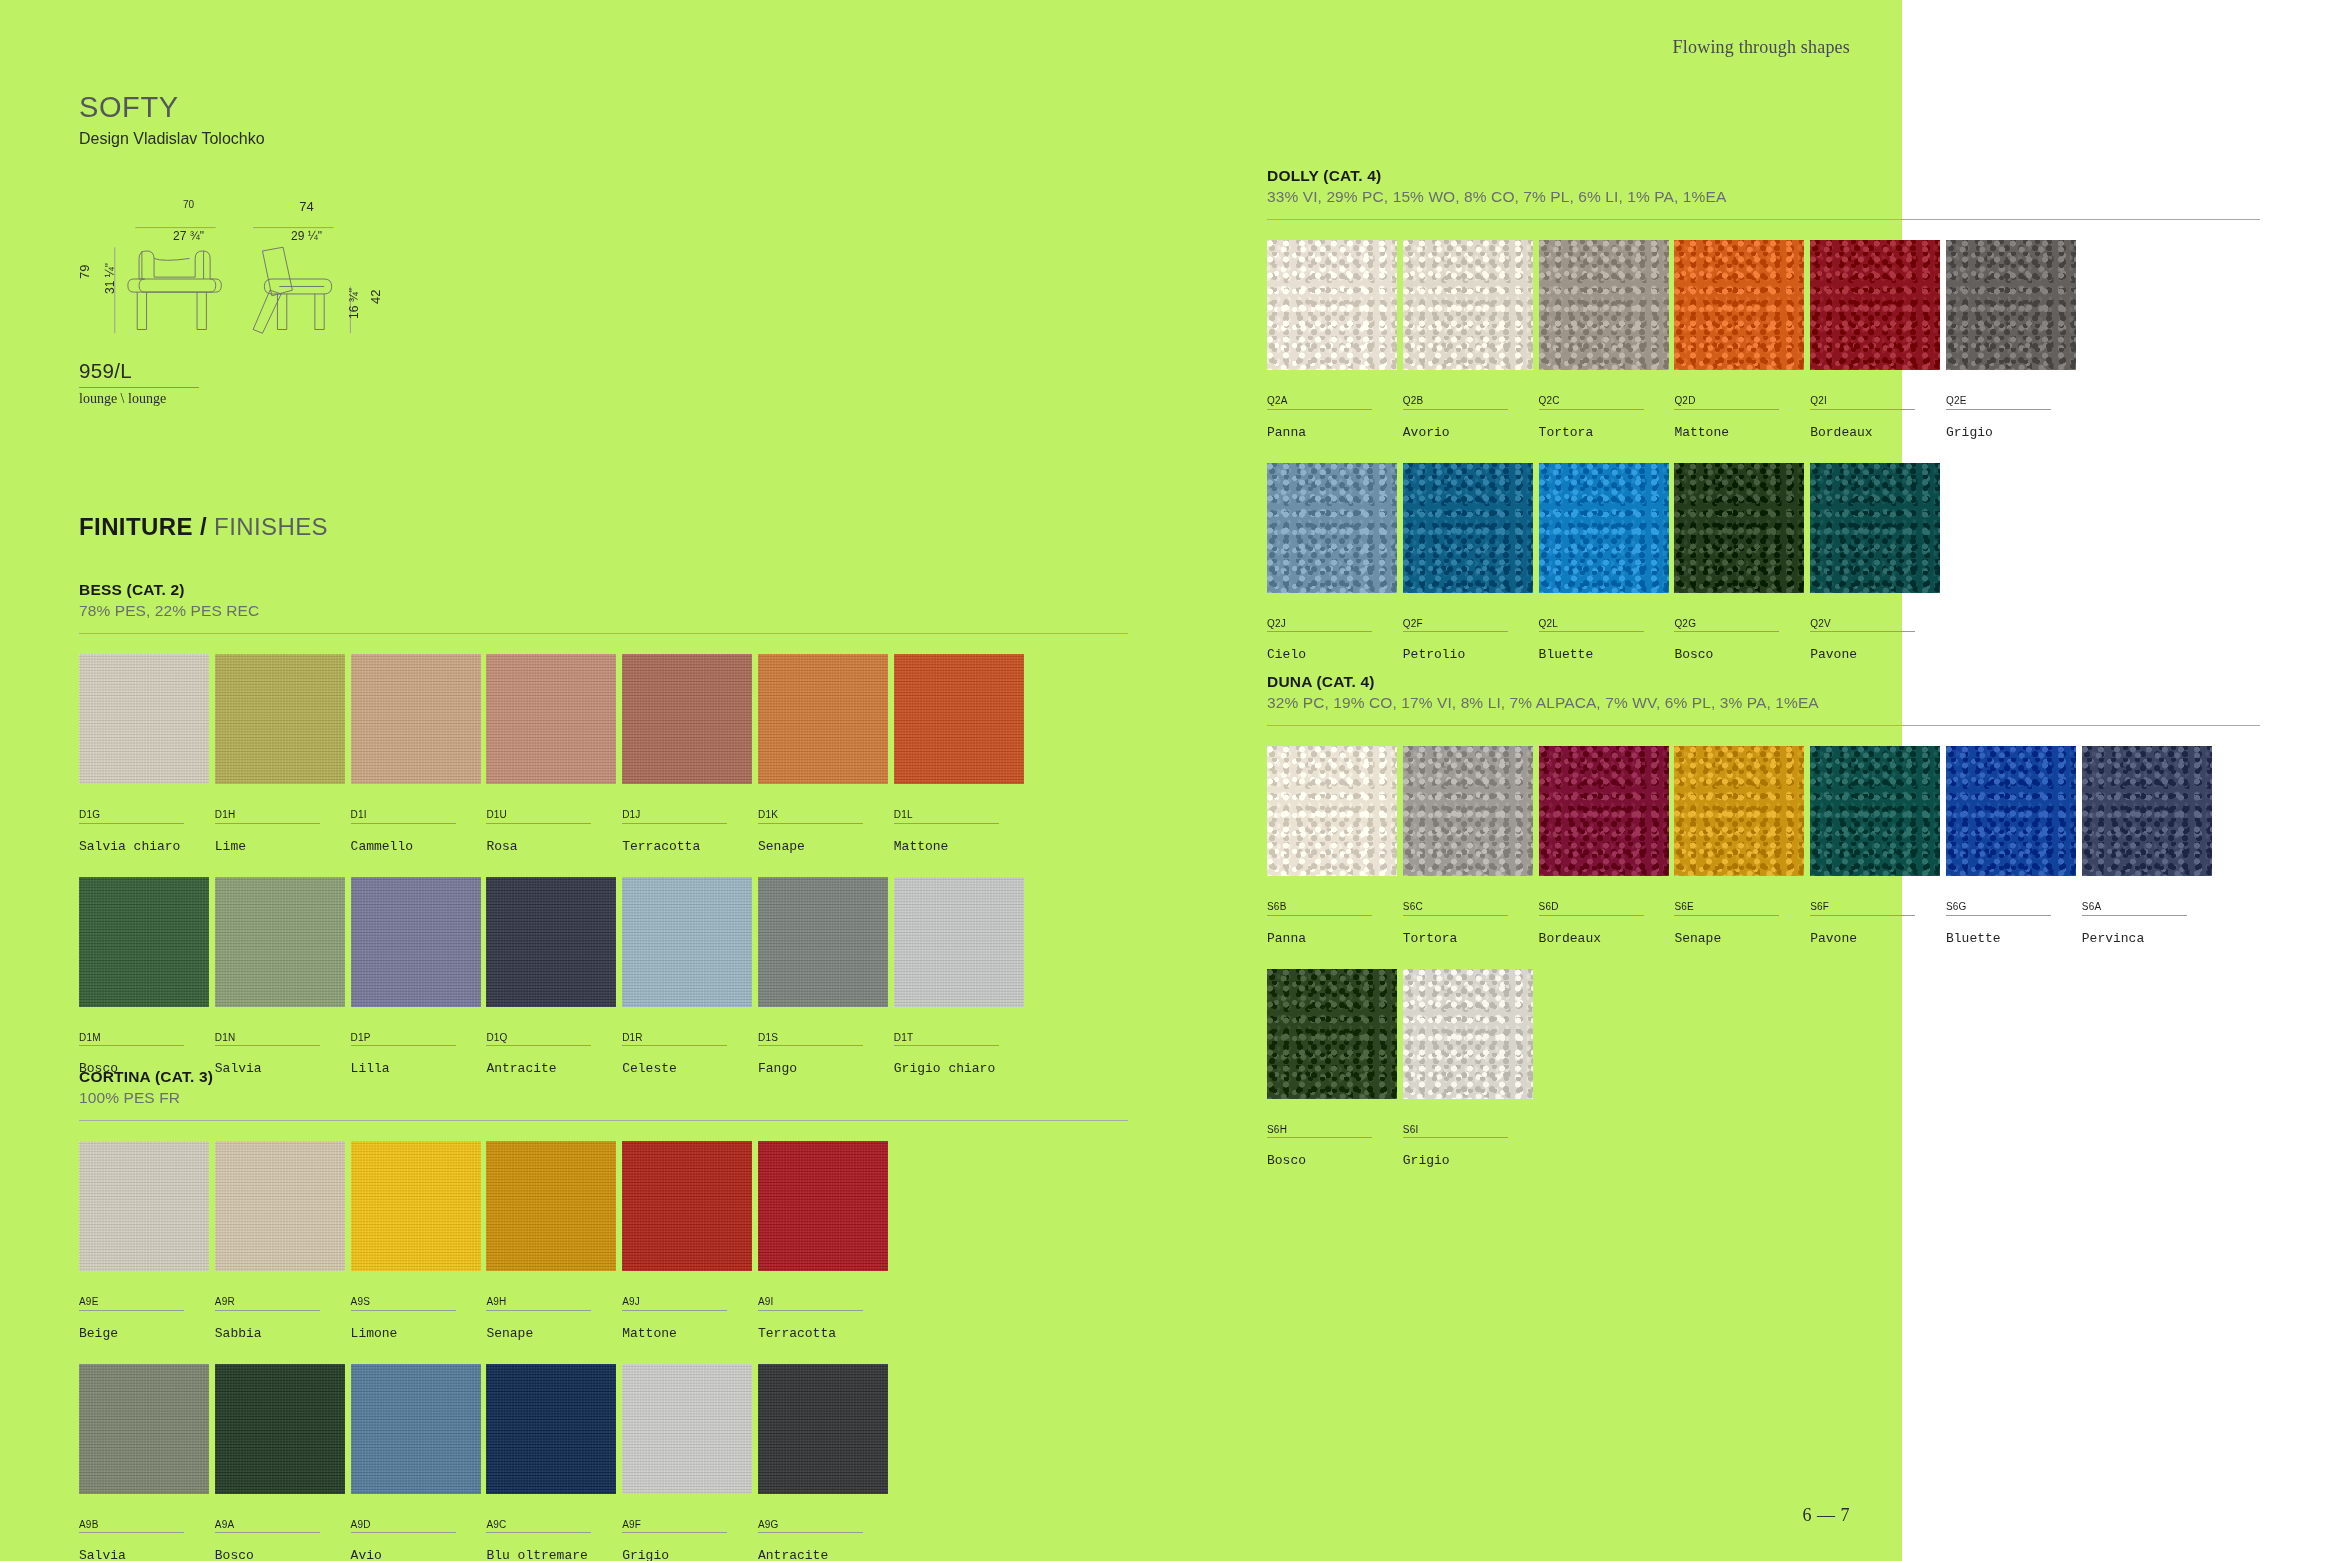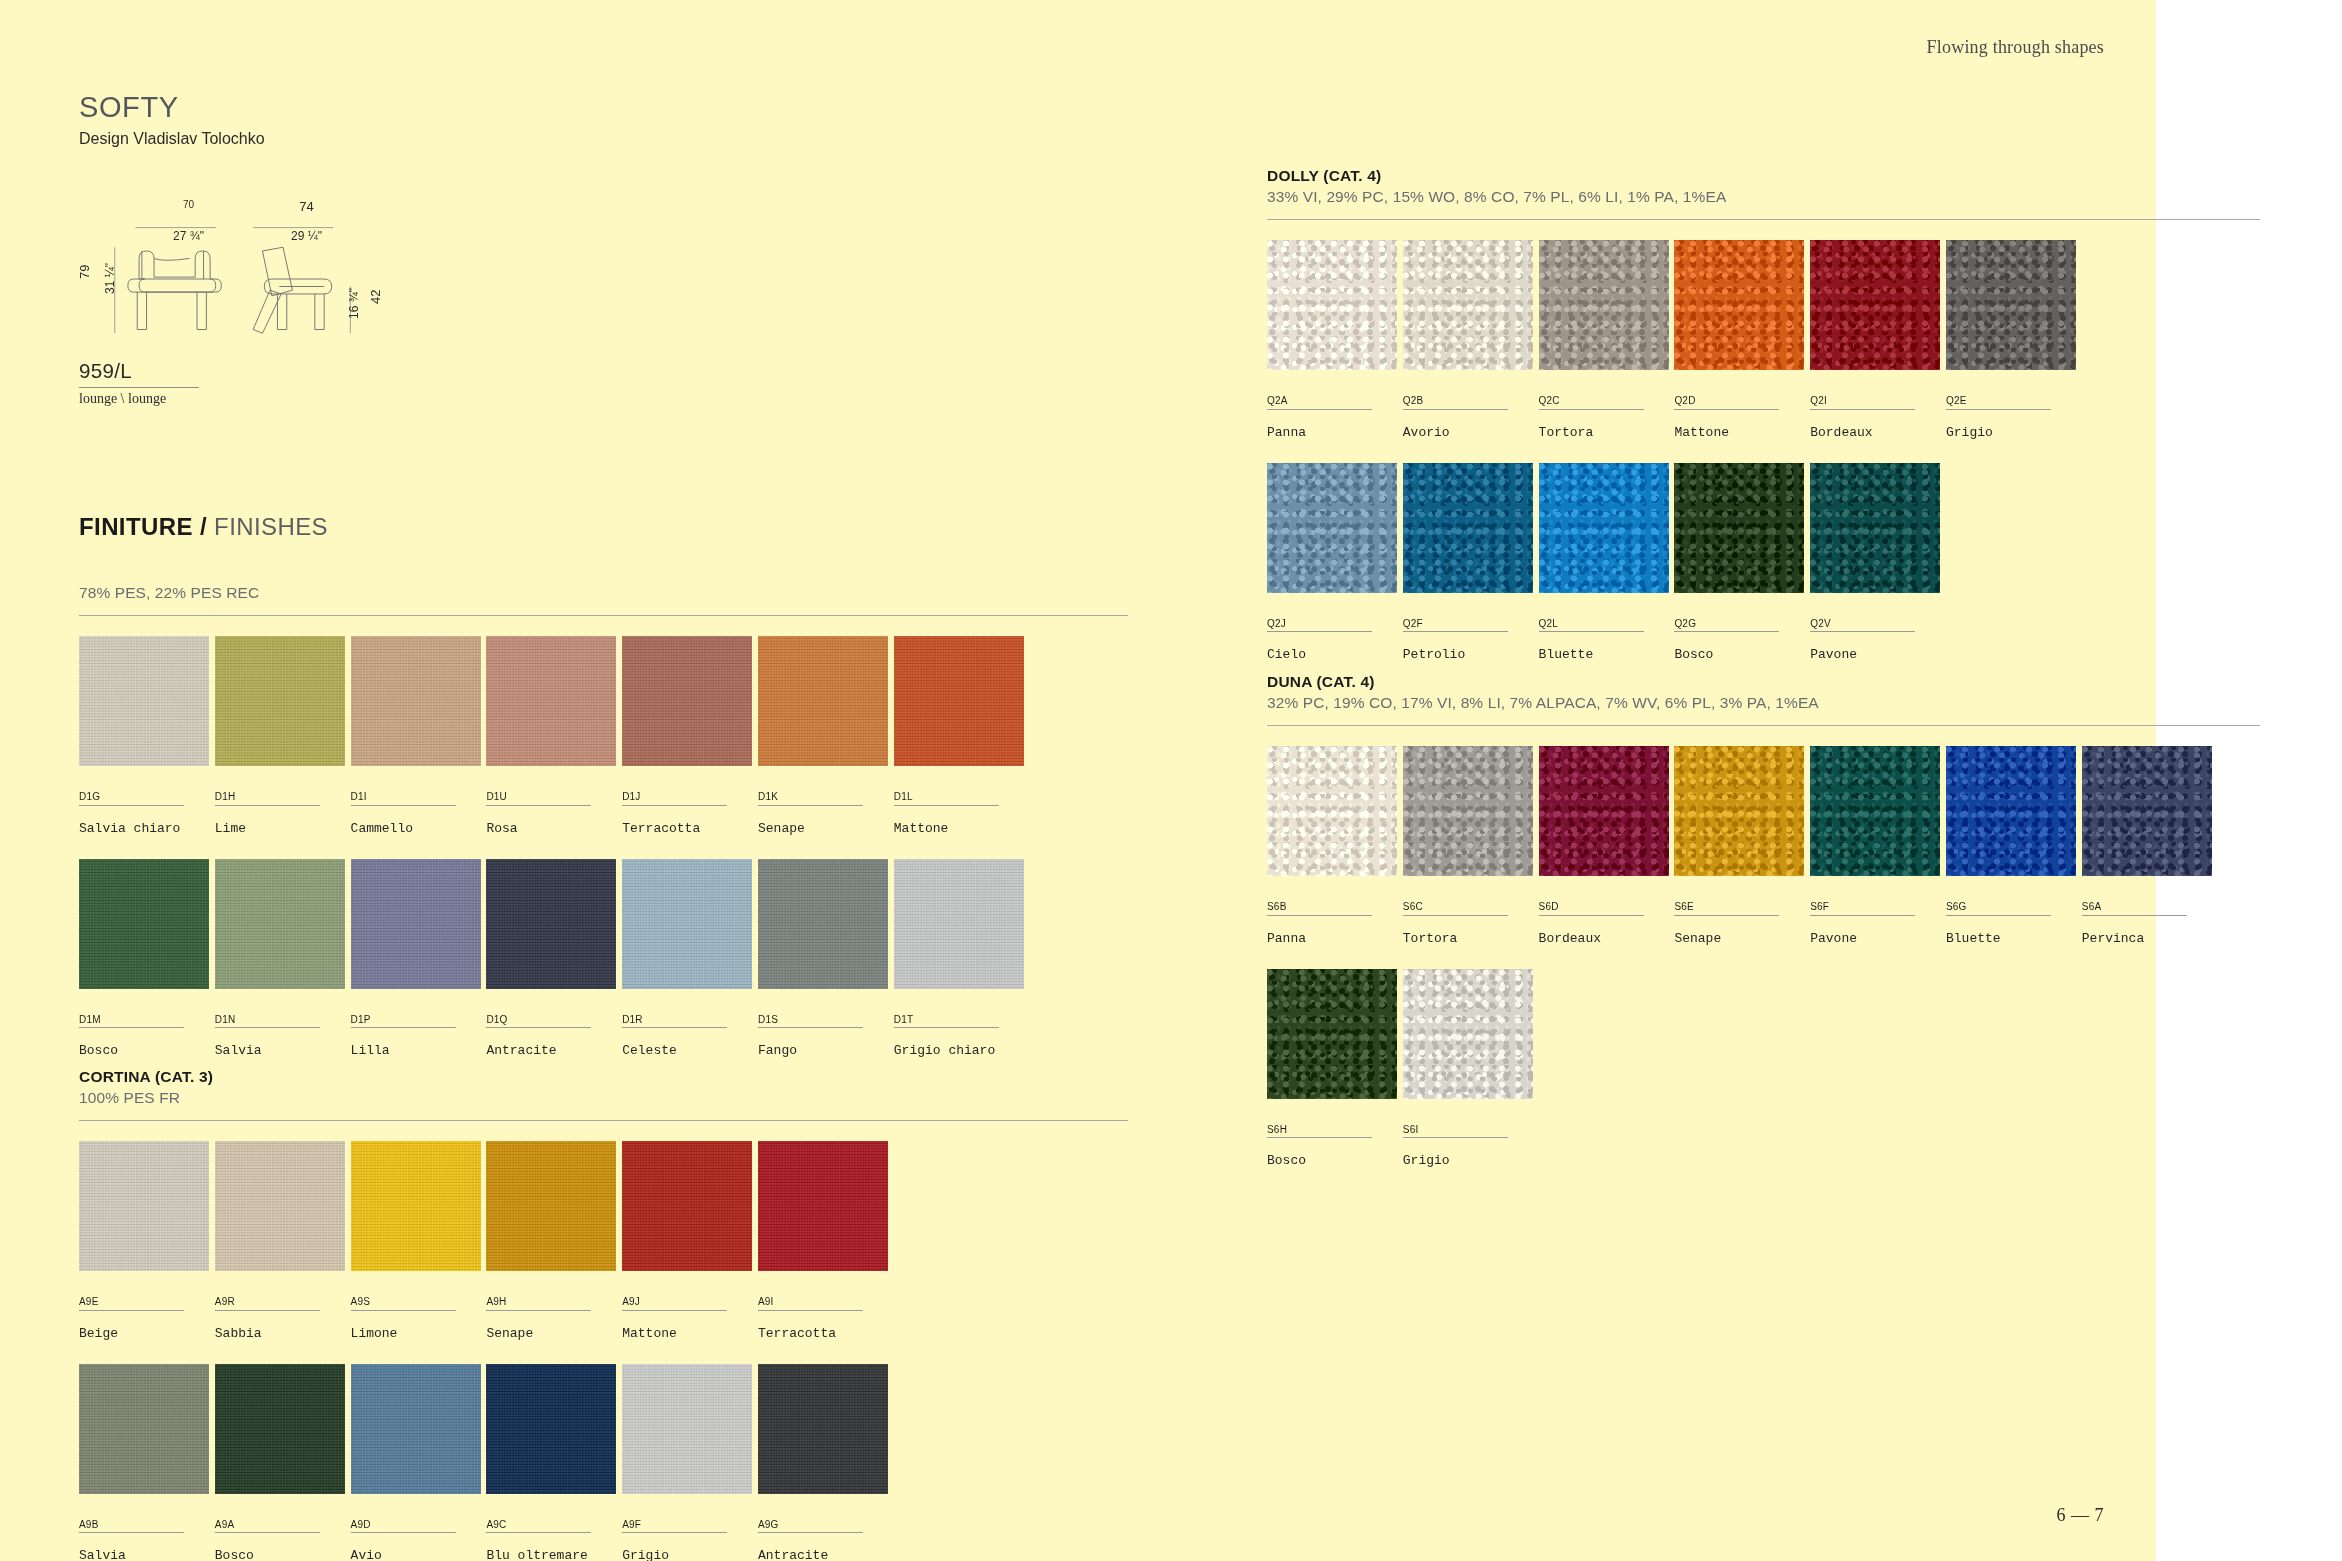--- a/index.html
+++ b/index.html
@@ -7,23 +7,23 @@
   html, body {
     width: 2342px;
     height: 1562px;
     background: #ffffff;
     font-family: "Liberation Sans", sans-serif;
     overflow: hidden;
   }
 
   .page {
     position: relative;
-    width: 2156px;
+    width: 1902px;
     height: 1562px;
-    background: #fef9c3;
+    background: #bef264;
   }
 
   
   .running-header {
     position: absolute;
     top: 37px;
     right: 52px;
     font-family: "Liberation Serif", serif;
     font-size: 18px;
     color: #4a4a4a;
@@ -236,20 +236,21 @@
     <div class="code-desc">lounge \ lounge</div>
   </div>
 
   <div class="finiture">
     <span class="it">FINITURE</span>
     <span class="sl">/</span>
     <span class="en">FINISHES</span>
   </div>
 
   <div class="group" id="grp-bess">
+      <div class="group-title">BESS (CAT. 2)</div>
       <div class="group-comp">78% PES, 22% PES REC</div>
       <div class="group-rule"></div>
       <div class="swatch-rows">
         <div class="swatch-row">
           <div class="swatch-cell">
             <div class="swatch" style="background: repeating-linear-gradient(0deg, rgb(189, 183, 170) 0px, rgb(189, 183, 170) 0.9px, transparent 0.9px, transparent 2.8px) 0% 0% / 2.8px 2.8px, repeating-linear-gradient(90deg, rgb(225, 219, 206) 0px, rgb(225, 219, 206) 0.9px, transparent 0.9px, transparent 2.8px) 0% 0% / 2.8px 2.8px rgb(207, 201, 188);"></div>
             <div class="sw-code">D1G</div>
             <div class="sw-rule"></div>
             <div class="sw-name">Salvia chiaro</div>
           </div>

